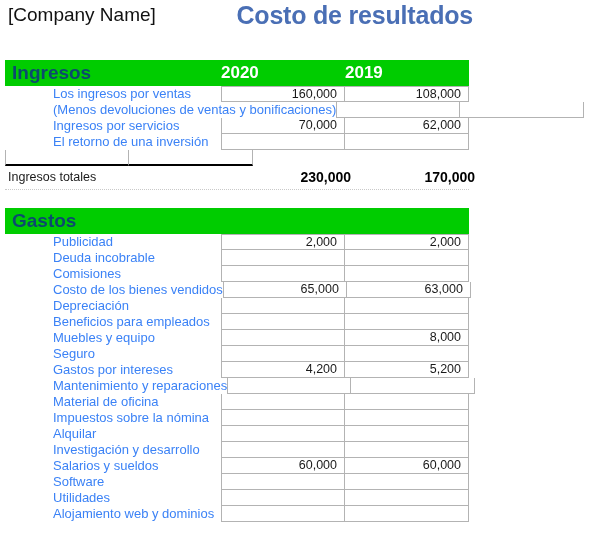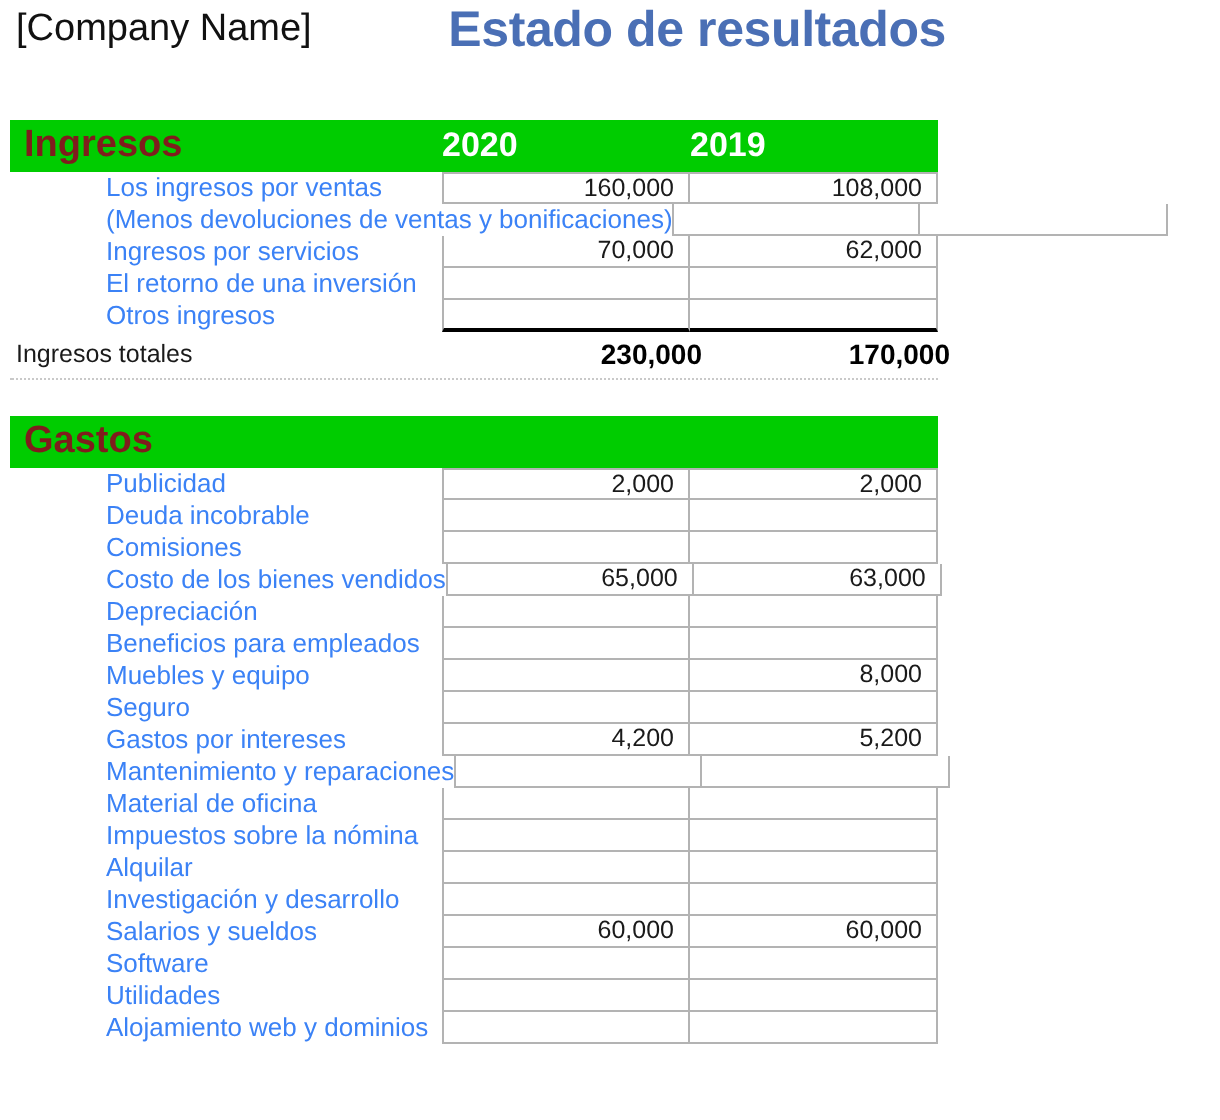--- a/index.html
+++ b/index.html
@@ -66,21 +66,21 @@
     position: relative;
     height: 26px;
     margin: 0 13px 0 5px;
     background: #00CC00;
     display: flex;
     align-items: center;
   }
   .band-title {
     font-size: 19px;
     font-weight: bold;
-    color: #7f1d1d;
+    color: #0c4a6e;
     line-height: 22px;
     padding-left: 7px;
     flex: 0 0 auto;
     white-space: nowrap;
   }
   .band-spacer { flex: 1 1 auto; }
   .band-year {
     font-size: 17px;
     font-weight: bold;
     color: #ffffff;
@@ -167,21 +167,21 @@
 
   .rows-wrap { margin: 0 13px 0 5px; }
 </style>
 </head>
 <body>
 
 <div class="sheet">
 
   <div class="doc-header">
     <div class="company-name">[Company Name]</div>
-    <div class="report-title">Estado de resultados</div>
+    <div class="report-title">Costo de resultados</div>
   </div>
 
   <div id="sections-host">
       <div class="section">
         <div class="band">
           <div class="band-title">Ingresos</div>
           <div class="band-spacer"></div>
           <div class="band-year y1">2020</div>
           <div class="band-year y2">2019</div>
         </div>
@@ -200,21 +200,20 @@
             <div class="label">Ingresos por servicios</div>
             <div class="val first">70,000</div>
             <div class="val">62,000</div>
           </div>
           <div class="row">
             <div class="label">El retorno de una inversión</div>
             <div class="val first"></div>
             <div class="val"></div>
           </div>
           <div class="row last-row">
-            <div class="label">Otros ingresos</div>
             <div class="val first"></div>
             <div class="val"></div>
           </div>
         </div>
         <div class="total-row">
           <div class="label">Ingresos totales</div>
           <div class="val">230,000</div>
           <div class="val">170,000</div>
         </div>
         <div class="total-underline"></div>

